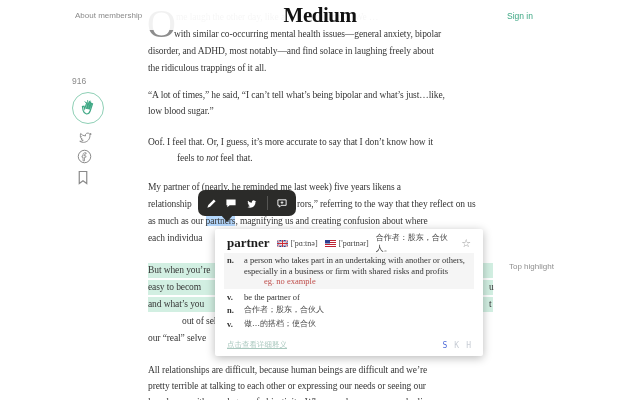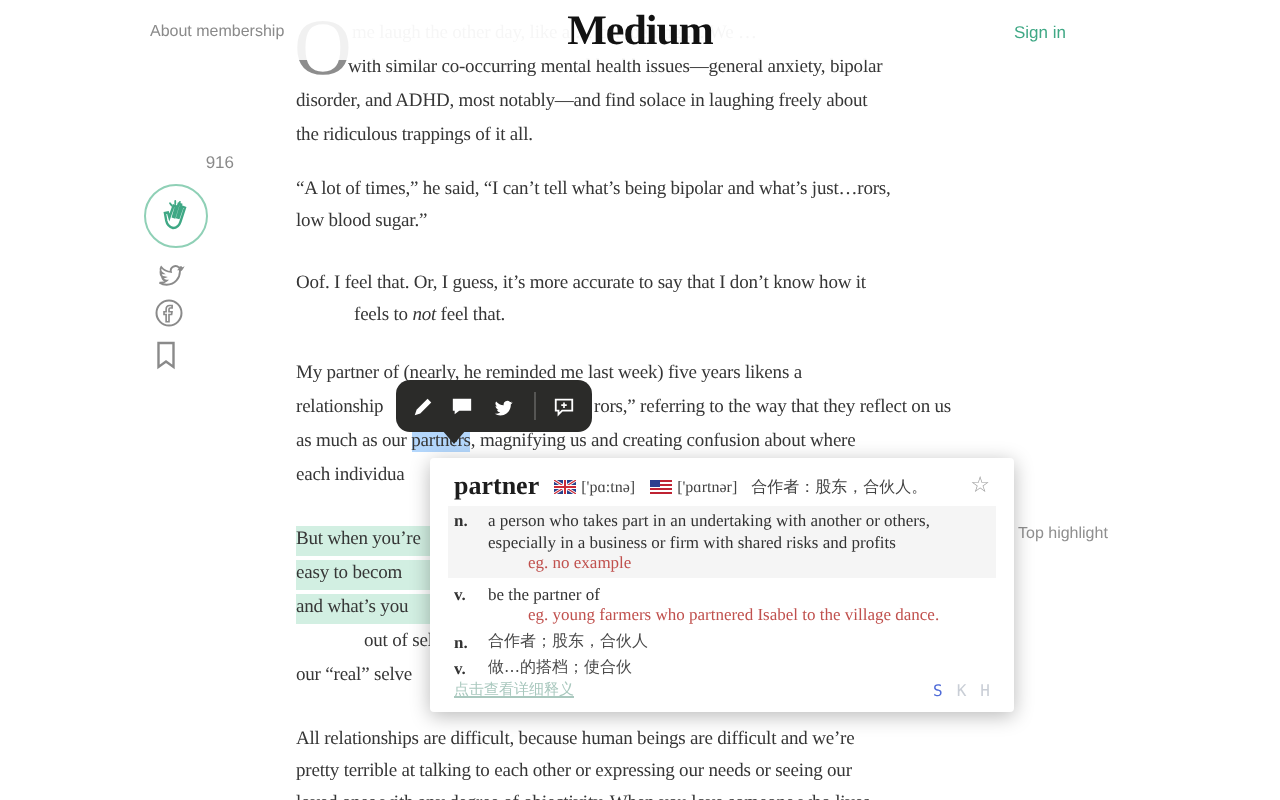--- a/index.html
+++ b/index.html
@@ -25,40 +25,40 @@
   .topbar .logo { position:absolute; left:0; right:0; top:3px; text-align:center;
                   font-family:"Liberation Serif", serif; font-weight:bold; font-size:21px;
                   letter-spacing:-0.5px; color:#121212; }
   .topbar .signin { position:absolute; left:507px; top:11px; font-size:8.5px; color:#3fa885; }
   .topbar .getstarted { position:absolute; left:536px; top:5px; width:50px; height:21px;
                         border:1px solid #74bda4; border-radius:3px; color:#3fa885;
                         font-size:8px; text-align:center; line-height:19px; background:#fff; }
 
   
   .rail { position:absolute; left:0; top:0; z-index:5; }
-  .clap-count { position:absolute; left:85px; top:76px; width:32px; text-align:right;
+  .clap-count { position:absolute; left:72px; top:76px; width:32px; text-align:left;
                 font-size:8.5px; color:#8a8a8a; }
   .clap-btn { position:absolute; left:72px; top:92px; width:32px; height:32px; border-radius:50%;
               border:1px solid #8fd0b6; display:flex; align-items:center; justify-content:center; }
   .rail-icon { position:absolute; left:77px; }
   .tw-icon { top:130px; } .fb-icon { top:149px; } .bm-icon { top:170px; }
 
   .top-highlight { position:absolute; left:509px; top:262px; font-size:8px; color:#8f8f8f; }
 
   
   .sel-toolbar { position:absolute; left:198px; top:190px; width:98px; height:26px;
                  background:#2b2b29; border-radius:7px; z-index:20;
                  display:flex; align-items:center; justify-content:space-evenly; }
   .sel-toolbar .tdiv { width:1px; height:14px; background:#565654; }
   .sel-caret { position:absolute; left:221px; top:215px; width:0; height:0; z-index:20;
                border-left:6px solid transparent; border-right:6px solid transparent;
                border-top:7px solid #2b2b29; }
 
   
-  .dict { position:absolute; left:215px; top:229px; width:292px; height:127px; background:#ffffff;
+  .dict { position:absolute; left:215px; top:229px; width:268px; height:127px; background:#ffffff;
           border-radius:2px; box-shadow:0 2px 10px rgba(0,0,0,0.28); z-index:30;
           padding:7px 12px 22px 12px; font-family:"Liberation Serif", serif; }
   .dict-head { display:flex; align-items:center; gap:7px; height:14px; }
   .dict-word { font-weight:bold; font-size:13px; color:#1d1d1d; font-family:"Liberation Serif", serif; }
   .phon { font-size:8px; color:#444; display:flex; align-items:center; gap:3px; }
   .dict-cn-quick { font-size:8px; color:#444; }
   .dict-star { margin-left:auto; font-size:11px; color:#9a9a9a; line-height:11px; }
   .def-row { display:flex; gap:6px; margin-top:3px; }
   .def-row.shaded { background:#f5f5f5; padding:2px 3px; margin-left:-3px; margin-right:-3px; }
   .def-pos { width:11px; flex:none; font-weight:bold; font-size:8.5px; color:#333; line-height:10.5px; }
@@ -77,21 +77,21 @@
 </head>
 <body>
 
 <div>
   <div class="dropcap">O</div>
   <div class="line faded-line" style="left:176px; top:10px;">me laugh the other day, like a … compelling … We …</div>
   <div class="line" style="left:174px; top:27px;">with similar co-occurring mental health issues—general anxiety, bipolar</div>
   <div class="line" style="top:44px;">disorder, and ADHD, most notably—and find solace in laughing freely about</div>
   <div class="line" style="top:61px;">the ridiculous trappings of it all.</div>
 
-  <div class="line" style="top:88px;">“A lot of times,” he said, “I can’t tell what’s being bipolar and what’s just…rors,</div>
+  <div class="line" style="top:88px;">“A lot of times,” he said, “I can’t tell what’s being bipolar and what’s just…like,</div>
   <div class="line" style="top:104px;">low blood sugar.”</div>
 
   <div class="line" style="top:135px;">Oof. I feel that. Or, I guess, it’s more accurate to say that I don’t know how it</div>
   <div class="line" style="top:151px;margin-left:29px;"><span>feels to </span><span class="em">not</span><span> feel that.</span></div>
 
   <div class="line" style="top:180px;">My partner of (nearly, he reminded me last week) five years likens a</div>
   <div class="line" style="top:197px; width:345px;">
     <span style="position:absolute; left:0;">relationship</span>
     <span style="position:absolute; left:149px;">rors,” referring to the way that they reflect on us</span>
   </div>
@@ -204,21 +204,21 @@
   </div>
 
   <div class="def-row shaded">
     <span class="def-pos">n.</span>
     <span class="def-body"><span>a person who takes part in an undertaking with another or others, especially in a business or firm with shared risks and profits</span><br>
       <span class="def-eg">eg. no example</span></span>
   </div>
   <div class="def-row">
     <span class="def-pos">v.</span>
     <span class="def-body"><span>be the partner of</span><br>
-      <span class="def-eg">eg. young farmers who partnered Isabel to the village dance.</span></span>
+      </span>
   </div>
   <div class="def-row">
     <span class="def-pos">n.</span>
     <span class="def-body def-cn">合作者；股东，合伙人</span>
   </div>
   <div class="def-row">
     <span class="def-pos">v.</span>
     <span class="def-body def-cn">做…的搭档；使合伙</span>
   </div>
 

